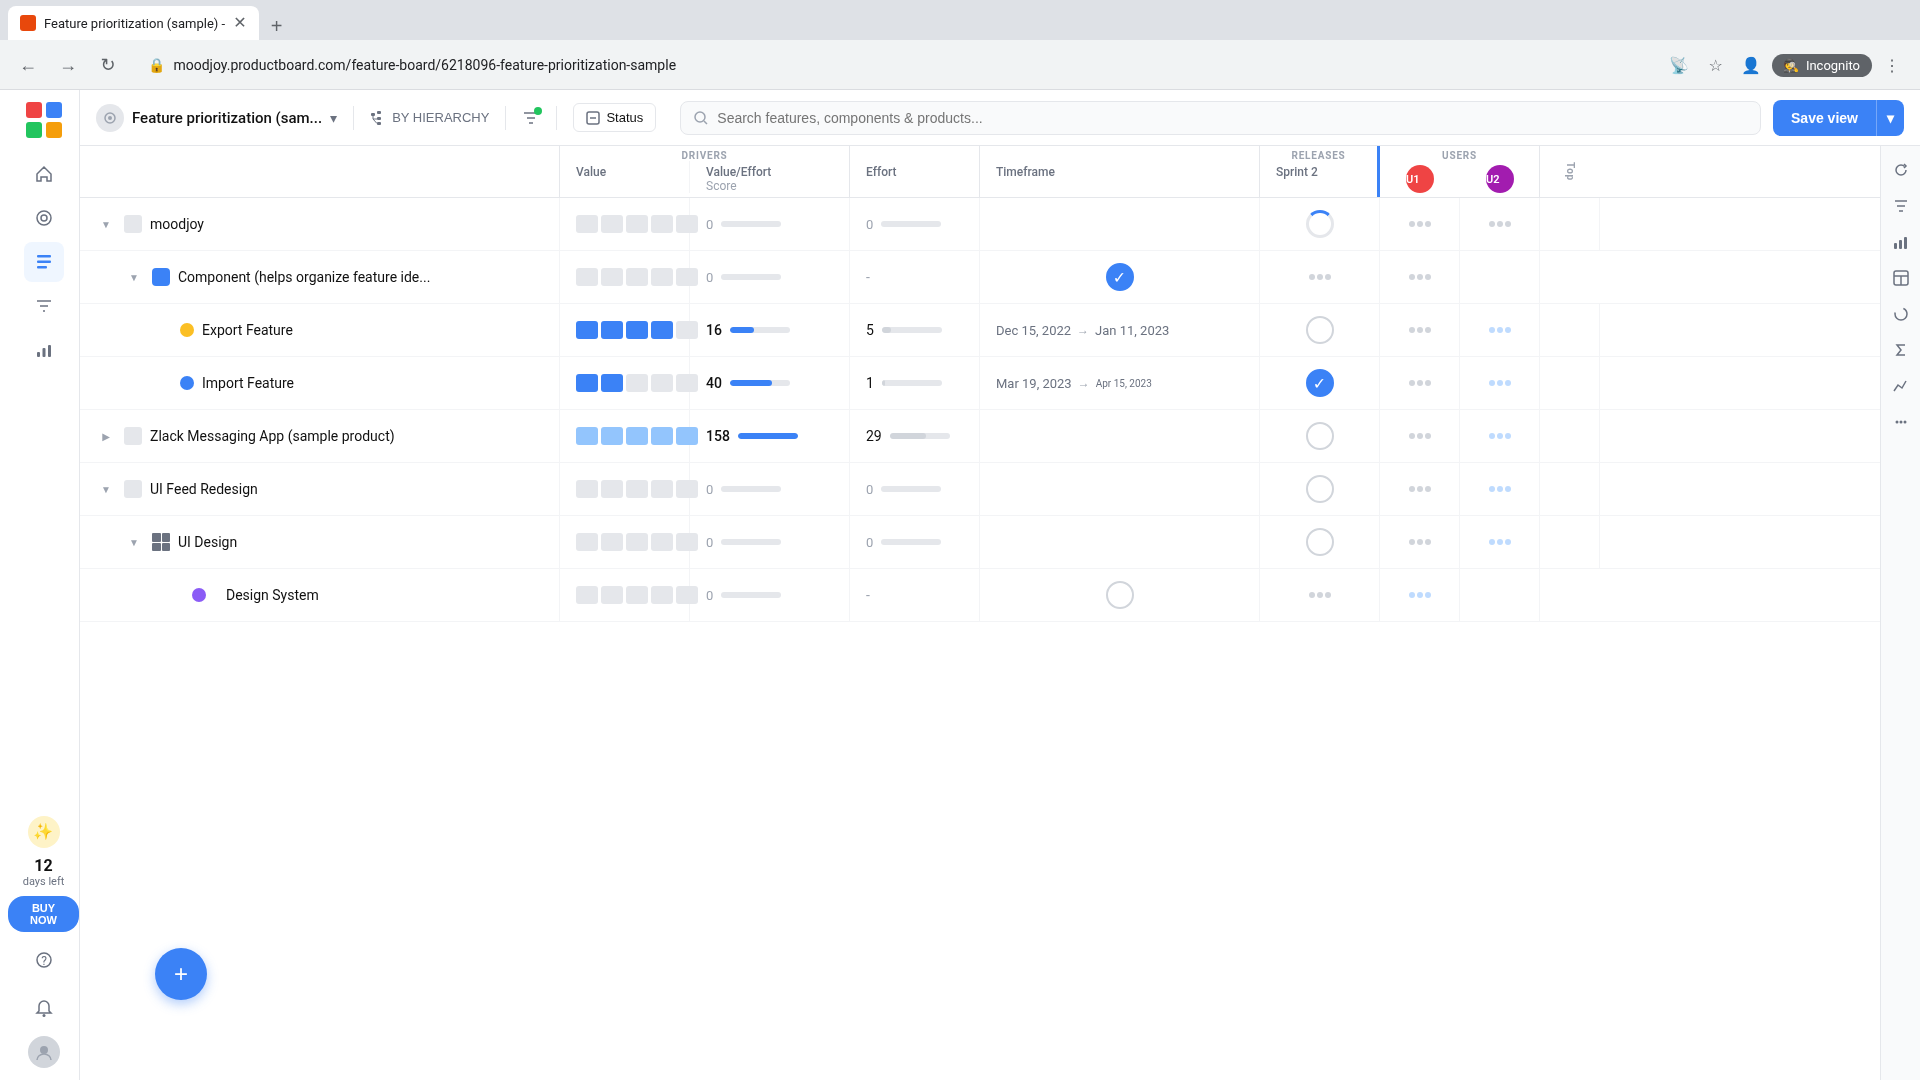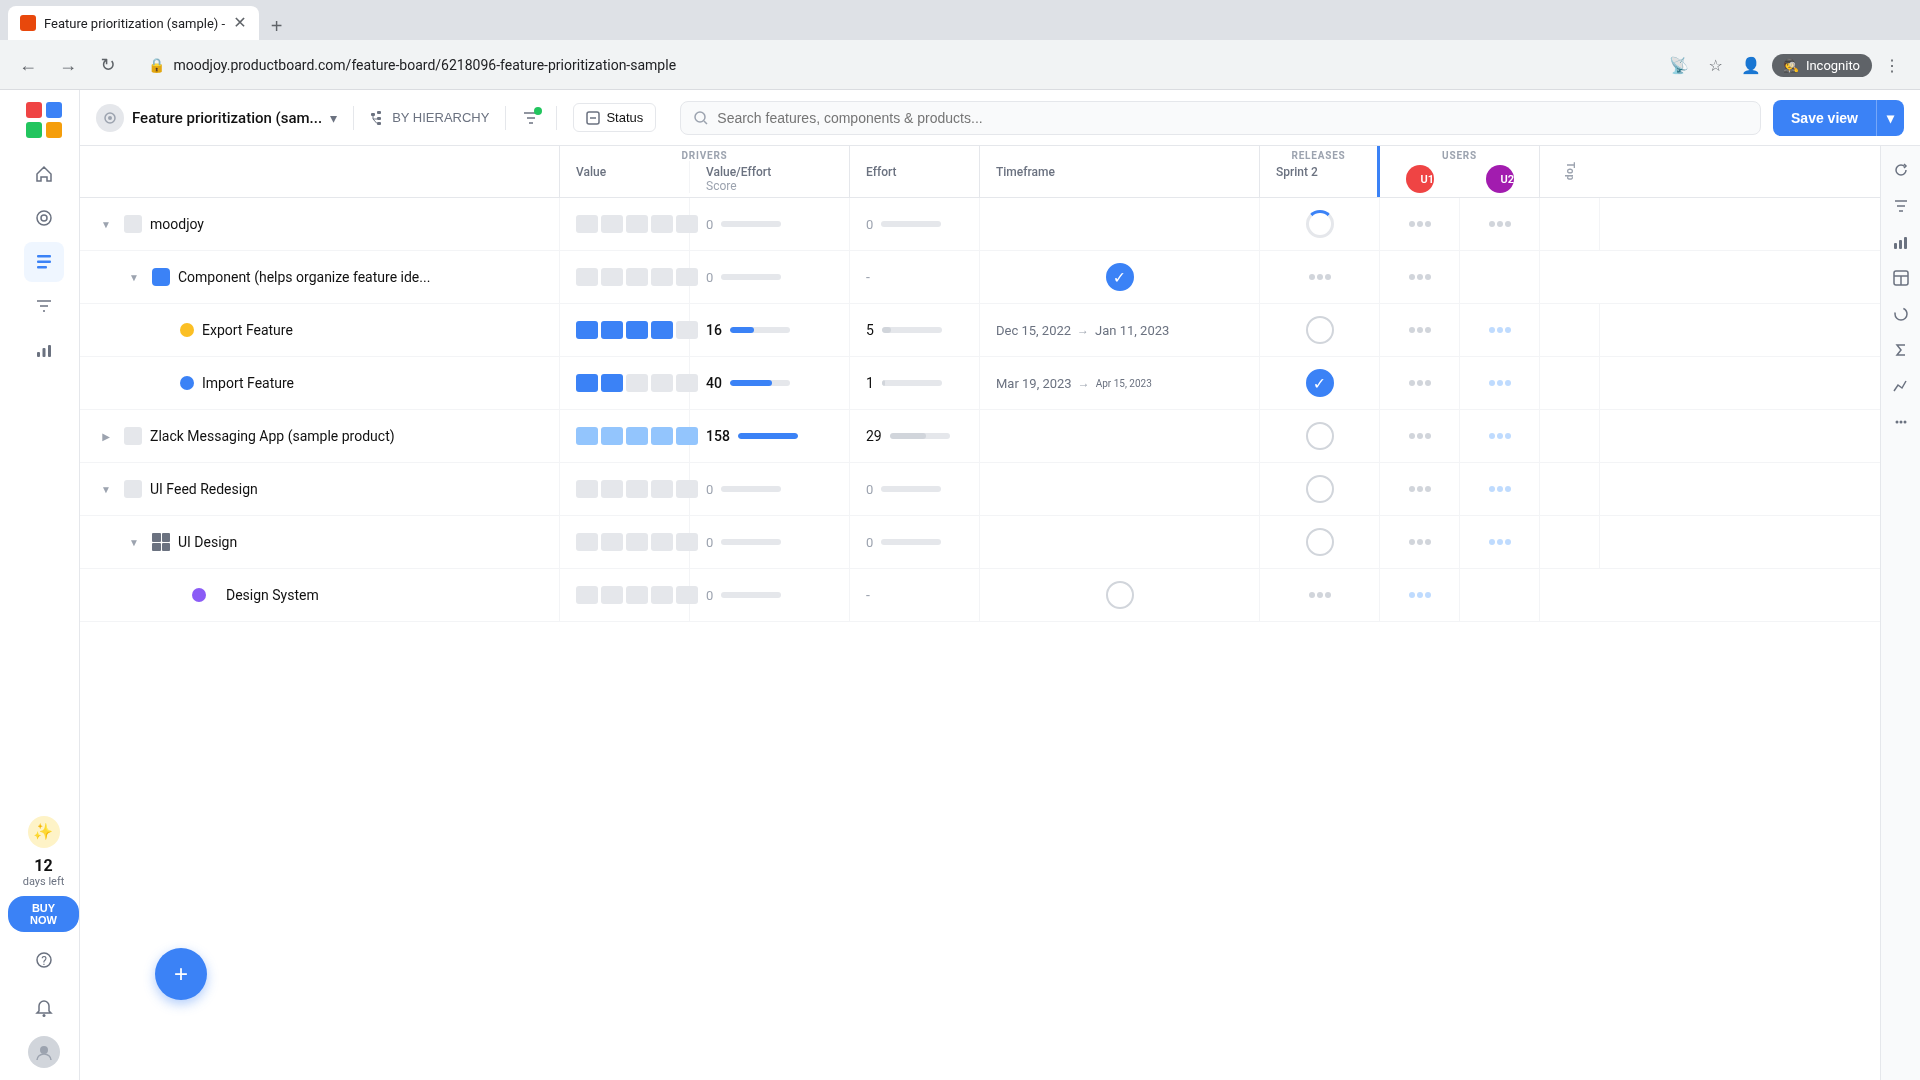--- a/index.html
+++ b/index.html
@@ -78,21 +78,21 @@
     .score-bar-fill.gray { background: #d1d5db; }
 
     
     .check-circle { width: 28px; height: 28px; border-radius: 50%; border: 2px solid #d1d5db; display: flex; align-items: center; justify-content: center; cursor: pointer; }
     .check-circle.checked { background: #3b82f6; border-color: #3b82f6; color: #fff; }
     .check-circle.loading { border: 3px solid #e5e7eb; border-top-color: #3b82f6; animation: spin 1s linear infinite; }
 
     @keyframes spin { to { transform: rotate(360deg); } }
 
     
-    .user-avatar { width: 32px; height: 32px; border-radius: 50%; display: flex; align-items: center; justify-content: flex-end; color: #fff; font-size: 12px; font-weight: 600; }
+    .user-avatar { width: 32px; height: 32px; border-radius: 50%; display: flex; align-items: center; justify-content: flex-start; color: #fff; font-size: 12px; font-weight: 600; }
     .u1 { background: #ef4444; }
     .u2 { background: #a21caf; }
 
     
     .dots-placeholder { display: flex; gap: 2px; }
     .mini-dot { width: 6px; height: 6px; border-radius: 50%; background: #d1d5db; }
 
     
     .add-fab { position: absolute; bottom: 40px; left: 120px; width: 52px; height: 52px; border-radius: 50%; background: #3b82f6; color: #fff; border: none; font-size: 24px; cursor: pointer; display: flex; align-items: center; justify-content: center; box-shadow: 0 4px 12px rgba(59,130,246,0.4); }
 

